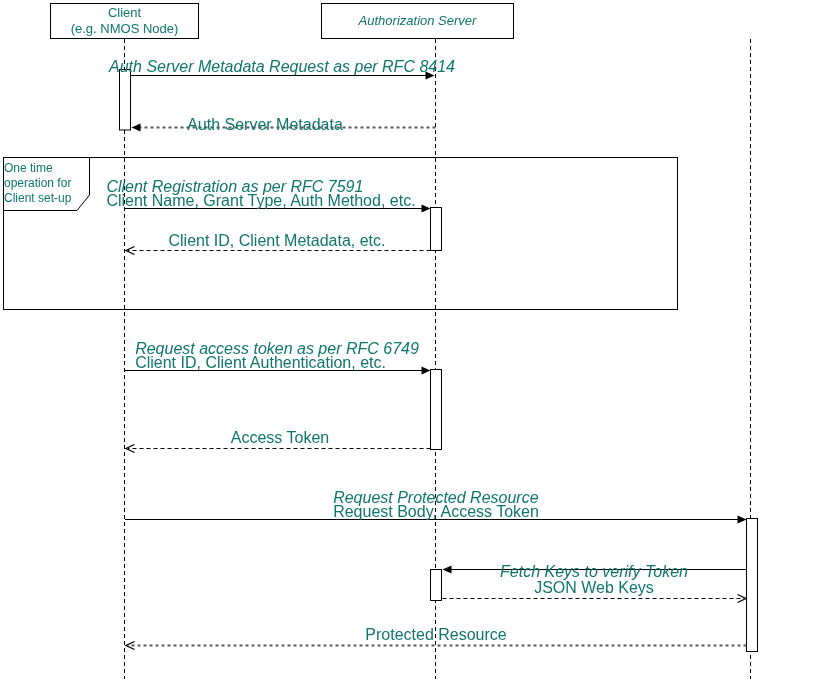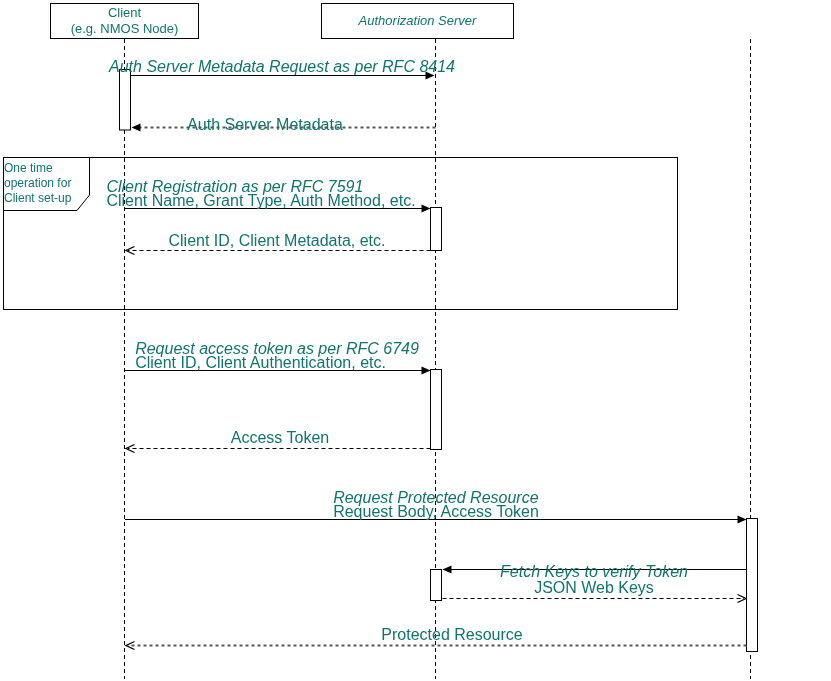--- a/index.html
+++ b/index.html
@@ -125,15 +125,15 @@
 
   <div class="label" style="left:436px;top:491px;">
     <div class="italic">Request Protected Resource</div>
     <div>Request Body, Access Token</div>
   </div>
 
   <div class="label italic" style="left:594px;top:552px;margin-top:13px;">Fetch Keys to verify Token</div>
 
   <div class="label" style="left:594px;top:581px;">JSON Web Keys</div>
 
-  <div class="label" style="left:436px;top:628px;margin-left:16px;">Protected Resource</div>
+  <div class="label" style="left:436px;top:628px;">Protected Resource</div>
 
 </div>
 
 </body></html>

